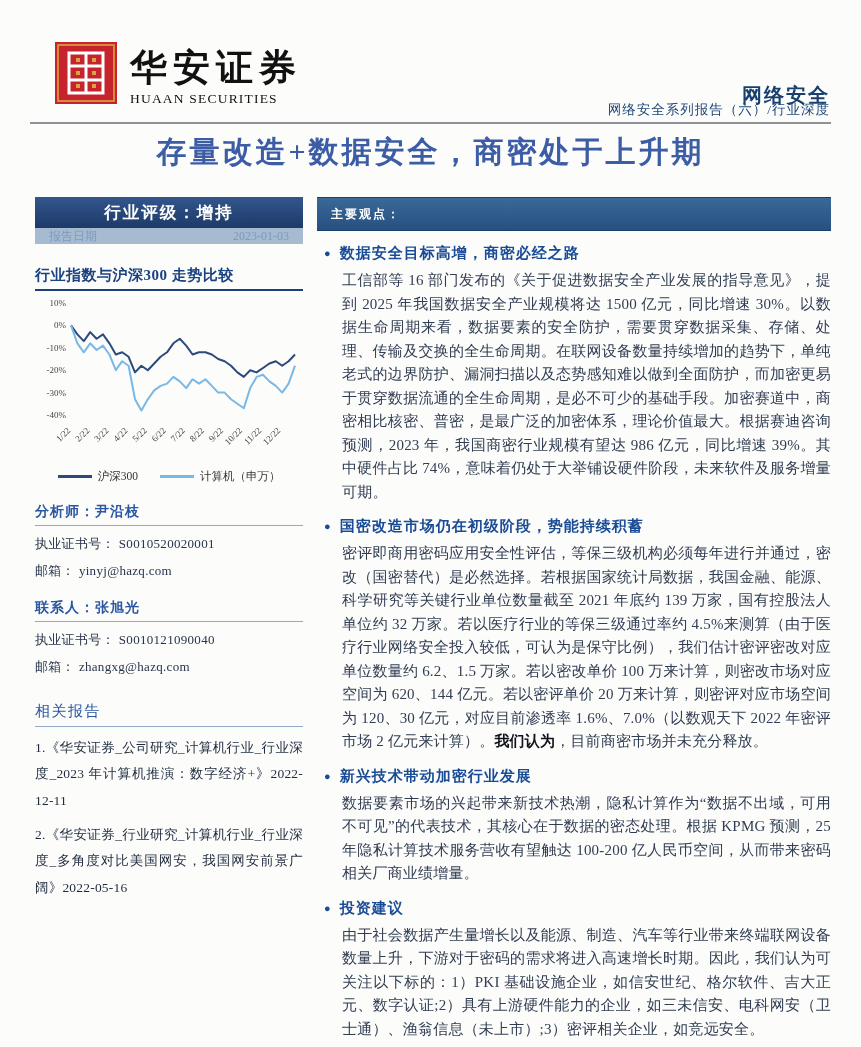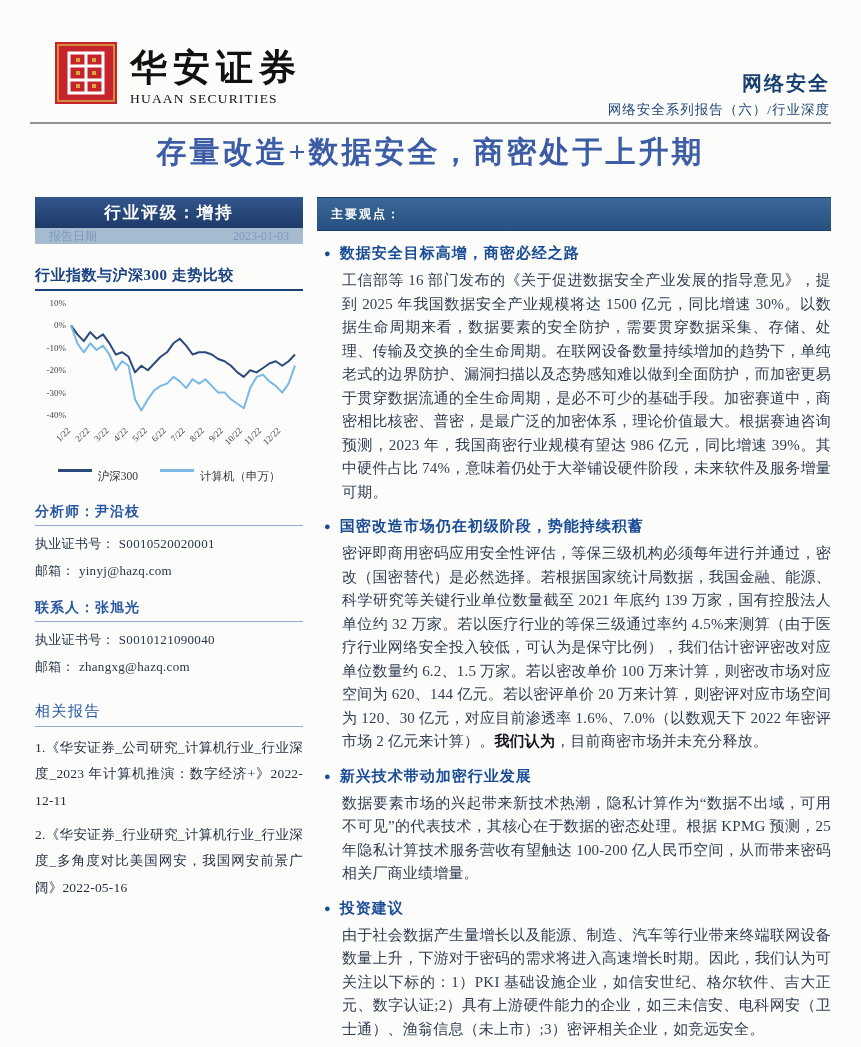--- a/index.html
+++ b/index.html
@@ -4,41 +4,41 @@
 <style>
   html,body{margin:0;padding:0;background:#e8e8e8;}
   .page{position:relative;width:861px;height:1047px;margin:0 auto;background:#fcfcfb;
         font-family:"Liberation Serif","DejaVu Serif",serif;color:#333f54;overflow:hidden;}
   
   .top{position:relative;height:181px;padding-left:20px;}
   .logo{position:absolute;left:55px;top:42px;}
   .brand{position:absolute;left:130px;top:48px;}
   .brand-cn{font-size:37px;font-weight:700;color:#111;letter-spacing:6px;line-height:1.1;}
   .brand-en{font-size:13.5px;color:#111;letter-spacing:1.2px;margin-top:2px;}
-  .sector{position:absolute;right:31px;top:70px;font-size:20px;font-weight:700;color:#173f6f;letter-spacing:2px;}
+  .sector{position:absolute;right:31px;top:82px;font-size:20px;font-weight:700;color:#173f6f;letter-spacing:2px;}
   .series{position:absolute;right:31px;top:101px;font-size:13.5px;color:#1d4577;letter-spacing:1px;}
   .rule{position:absolute;left:30px;right:30px;top:122px;height:2px;background:#8e9296;}
   .doc-title{position:absolute;left:0;right:0;top:132px;text-align:center;font-size:30px;
              font-weight:700;color:#3c5da6;letter-spacing:3px;}
   
   .columns{display:flex;padding:0 30px 0 35px;gap:14px;margin-top:16px;}
   .left{width:268px;flex:none;}
   .right{flex:1;min-width:0;}
   
   .rating-bar{height:31px;background:linear-gradient(#33568c,#1d3a68);display:flex;
               align-items:center;justify-content:center;color:#fff;font-size:16.5px;
               font-weight:700;letter-spacing:2px;}
   .date-bar{height:16px;background:#a6bbd0;display:flex;align-items:center;
             justify-content:space-between;padding:0 14px 0 14px;font-size:12px;color:#7d9abc;}
   .chart-block{margin-top:22px;}
   .chart-title{font-size:15px;font-weight:700;color:#1b4280;letter-spacing:.5px;
                padding-bottom:4px;border-bottom:2px solid #1b3f78;}
   .chart-wrap{margin-top:4px;}
   .legend{display:flex;justify-content:center;gap:22px;margin-top:2px;font-size:11.5px;color:#333;}
-  .legend-item{display:flex;gap:6px;}
+  .legend-item{display:flex;align-items:center;gap:6px;}
   .legend-swatch{display:inline-block;width:34px;height:3px;}
   
   .an{margin-top:14px;font-size:13px;}
   .an-head{font-size:14px;font-weight:700;color:#2a57a2;letter-spacing:1px;
            padding:5px 0 4px 0;border-bottom:1.5px solid #93abc9;}
   .an-line{margin-top:9px;color:#26344a;letter-spacing:.3px;}
   .an-line .val{margin-left:4px;}
   
   .related{margin-top:26px;}
   .rel-head{font-size:15px;font-weight:400;color:#2a57a2;letter-spacing:1.5px;

